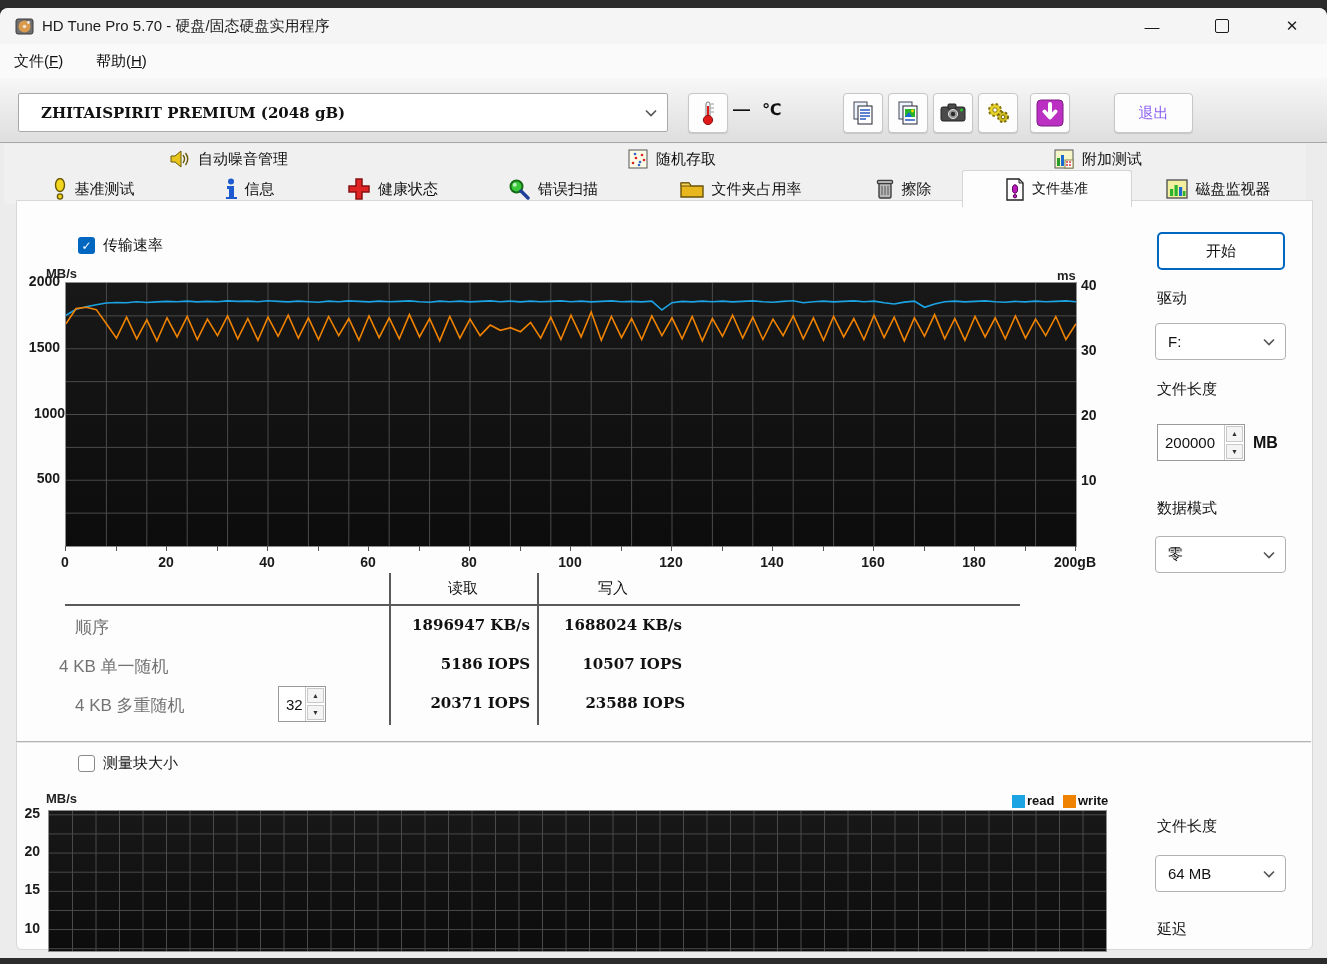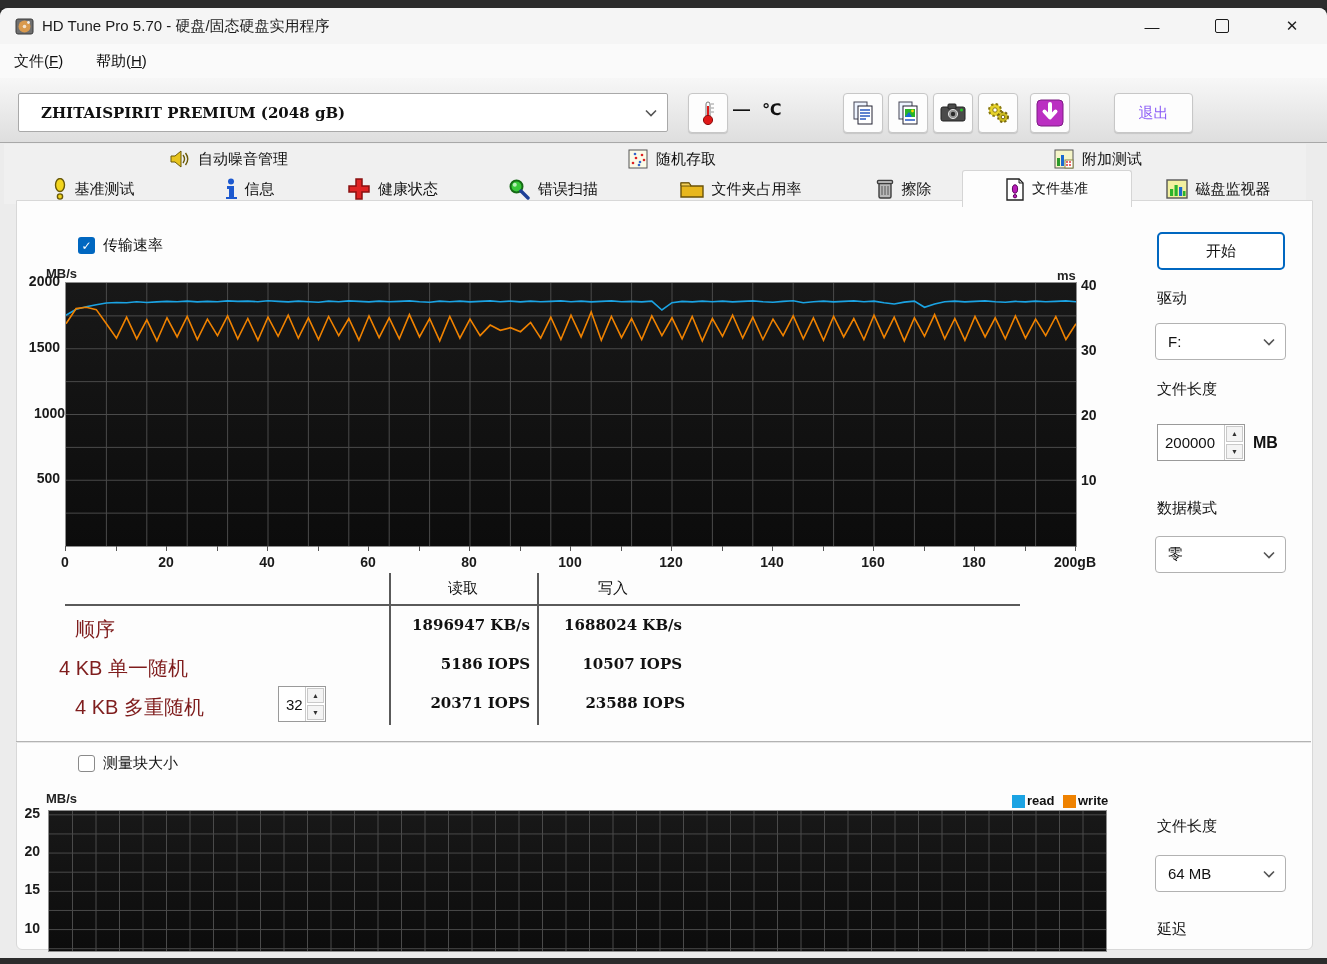--- a/index.html
+++ b/index.html
@@ -28,21 +28,21 @@
   .tick-label{position:absolute;font-size:14px;font-weight:bold;color:#1a1a1a;}
   .chart{background:linear-gradient(#181818,#0c0c0c);border:1px solid #8e8e8e;}
   .num{font-family:"DejaVu Serif","Liberation Serif",serif;font-weight:bold;}
   .side-label{font-size:15px;color:#111;}
   .side-combo{position:absolute;width:131px;height:37px;background:#fff;border:1px solid #b2b2b2;border-radius:4px;display:flex;align-items:center;font-size:15px;color:#111;padding-left:12px;box-sizing:border-box;}
   .spin{background:#fff;border:1px solid #9a9a9a;display:flex;align-items:stretch;box-sizing:border-box;}
   .spin .val{flex:1;display:flex;align-items:center;padding-left:7px;font-size:15px;color:#111;}
   .spin .btns{width:19px;border-left:1px solid #c9c9c9;display:flex;flex-direction:column;}
   .spin .btns div{flex:1;display:flex;align-items:center;justify-content:center;font-size:7px;color:#333;border:1px solid #c9c9c9;margin:1px;background:#f4f4f4;}
   .tbl-line{background:#5a5a5a;}
-  .row-label{font-size:20px;color:#7f1d1d;text-align:center;}
+  .row-label{font-size:17px;color:#737373;text-align:center;}
   .cell-num{position:absolute;font-size:15px;color:#111;text-align:right;}
   .divider{position:absolute;left:16px;width:1295px;height:2px;background:linear-gradient(#9a9a9a,#ffffff);}
   .legend-sw{position:absolute;width:13px;height:13px;}
   .legend-tx{position:absolute;font-size:13px;font-weight:bold;color:#111;}
   .chev svg{display:block;}
 </style>
 </head>
 <body>
 
 <div class="abs" style="left:0;top:0;width:1327px;height:8px;background:#2c2c2c;"></div>

